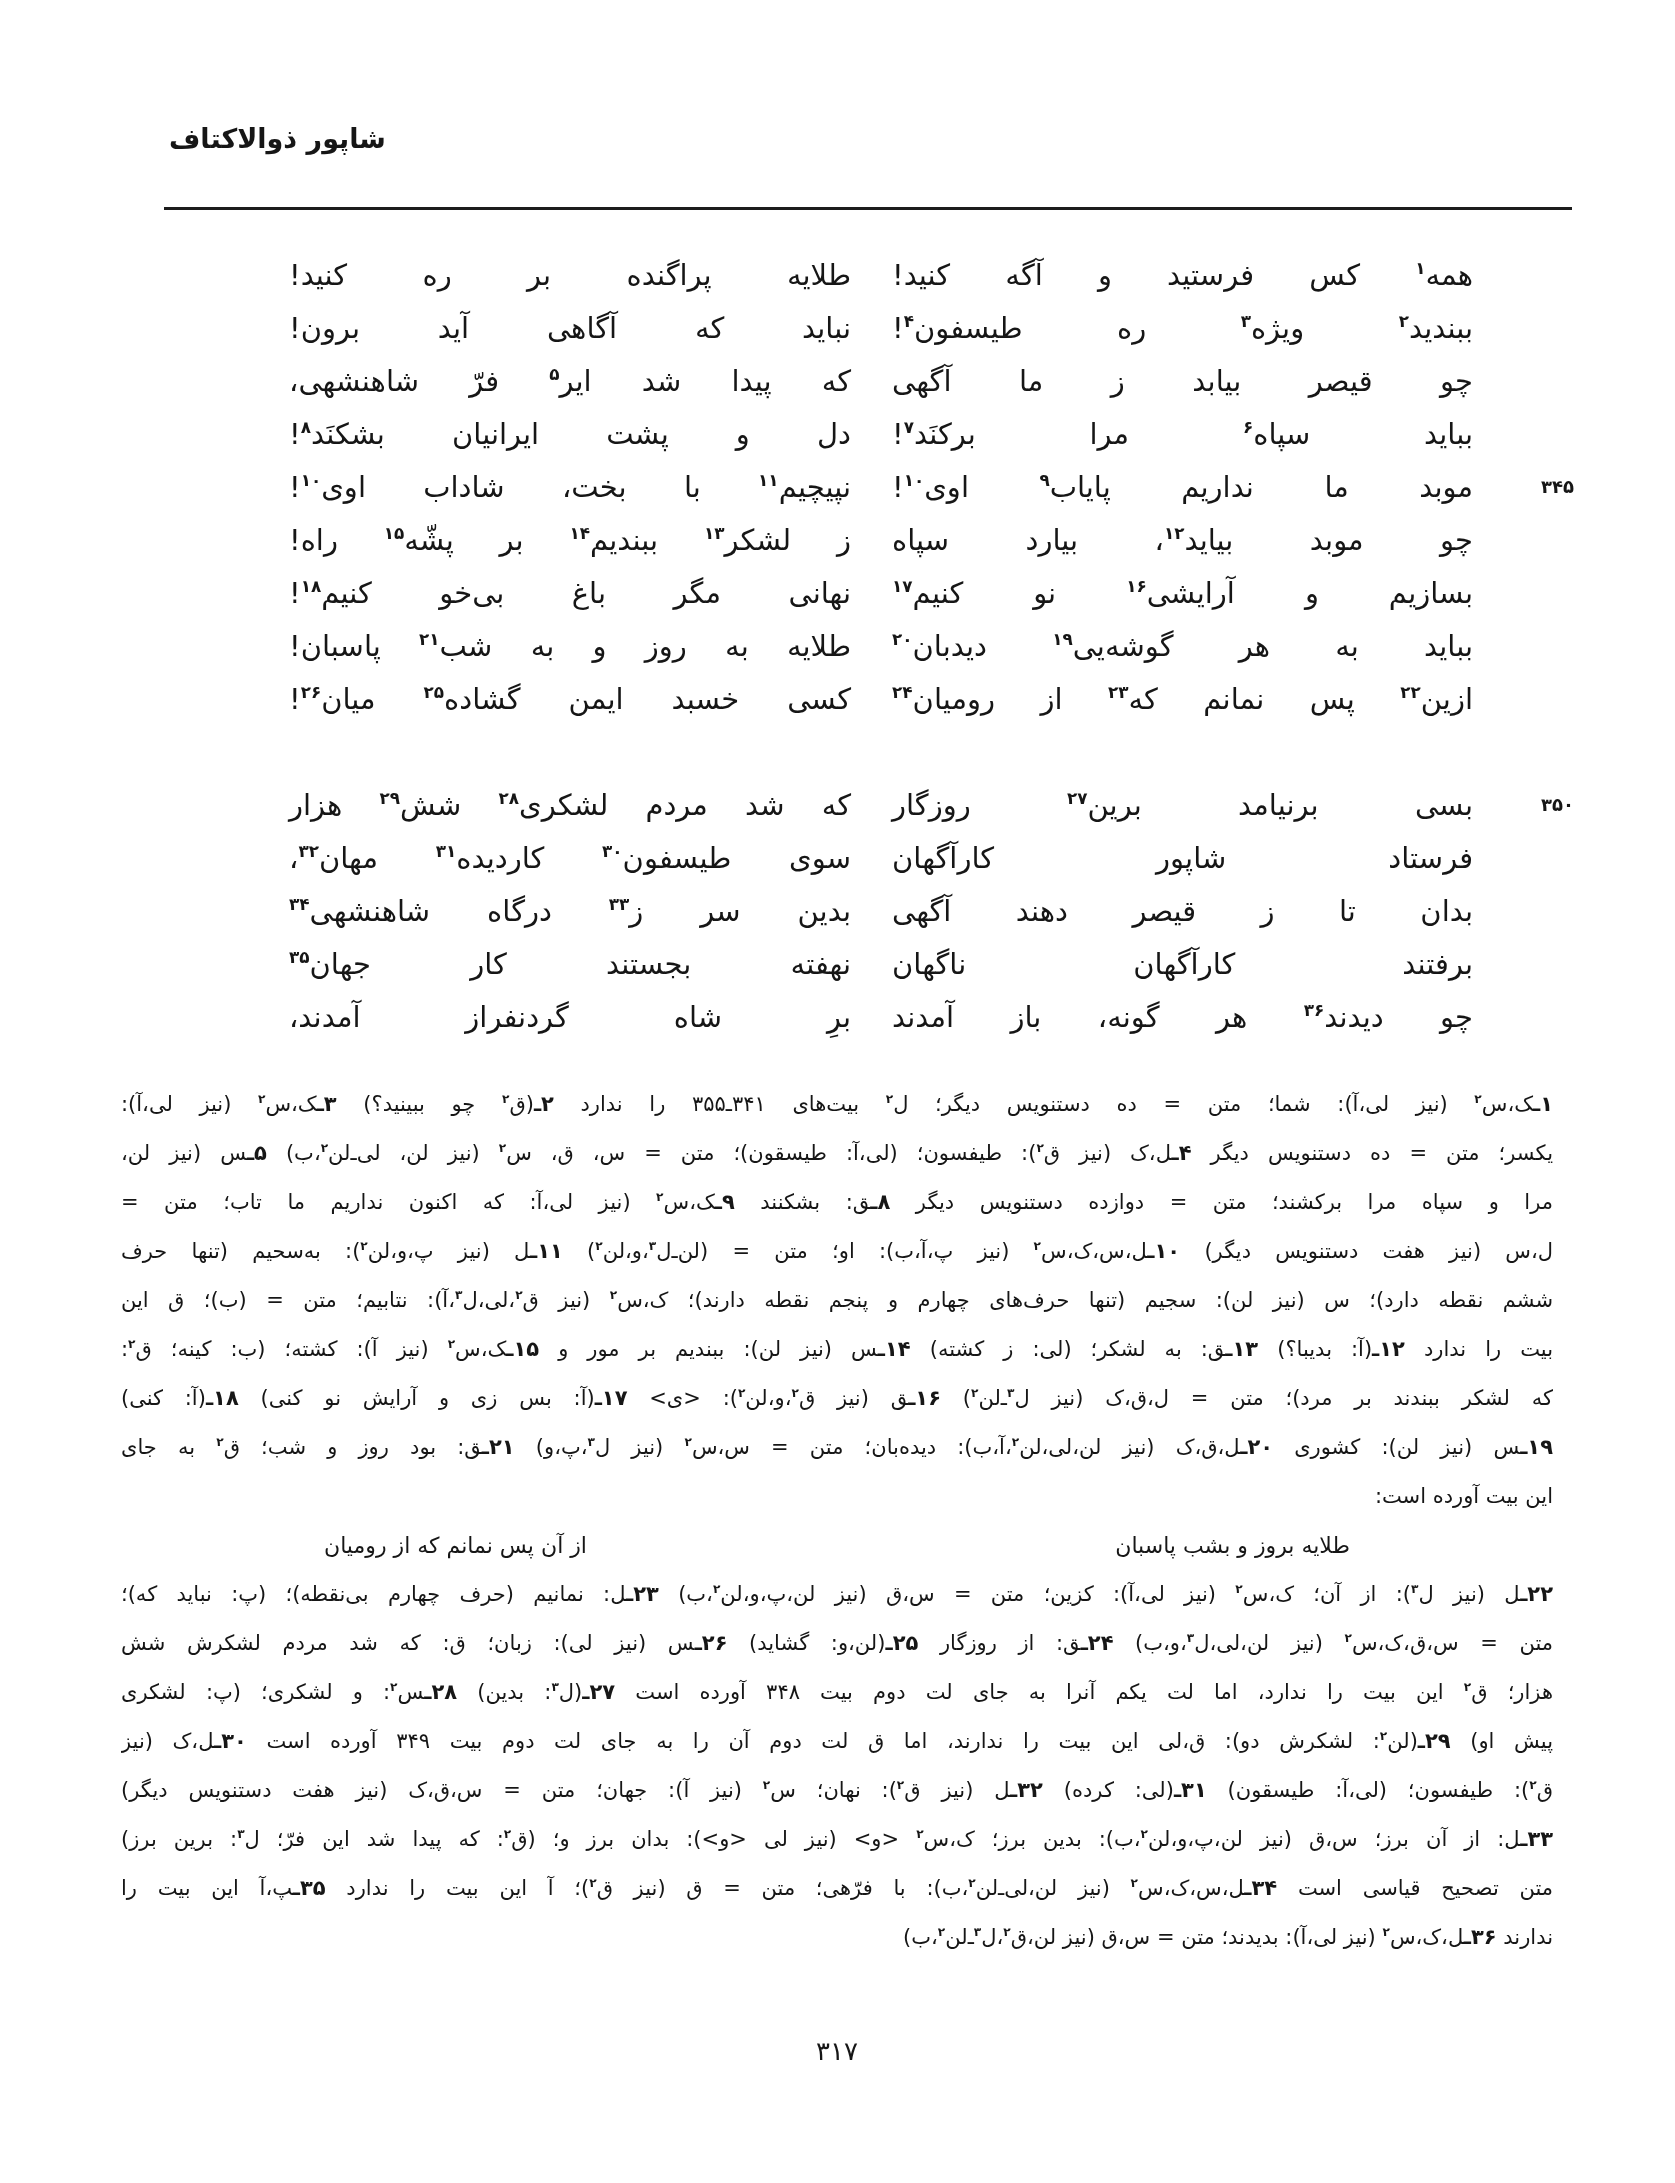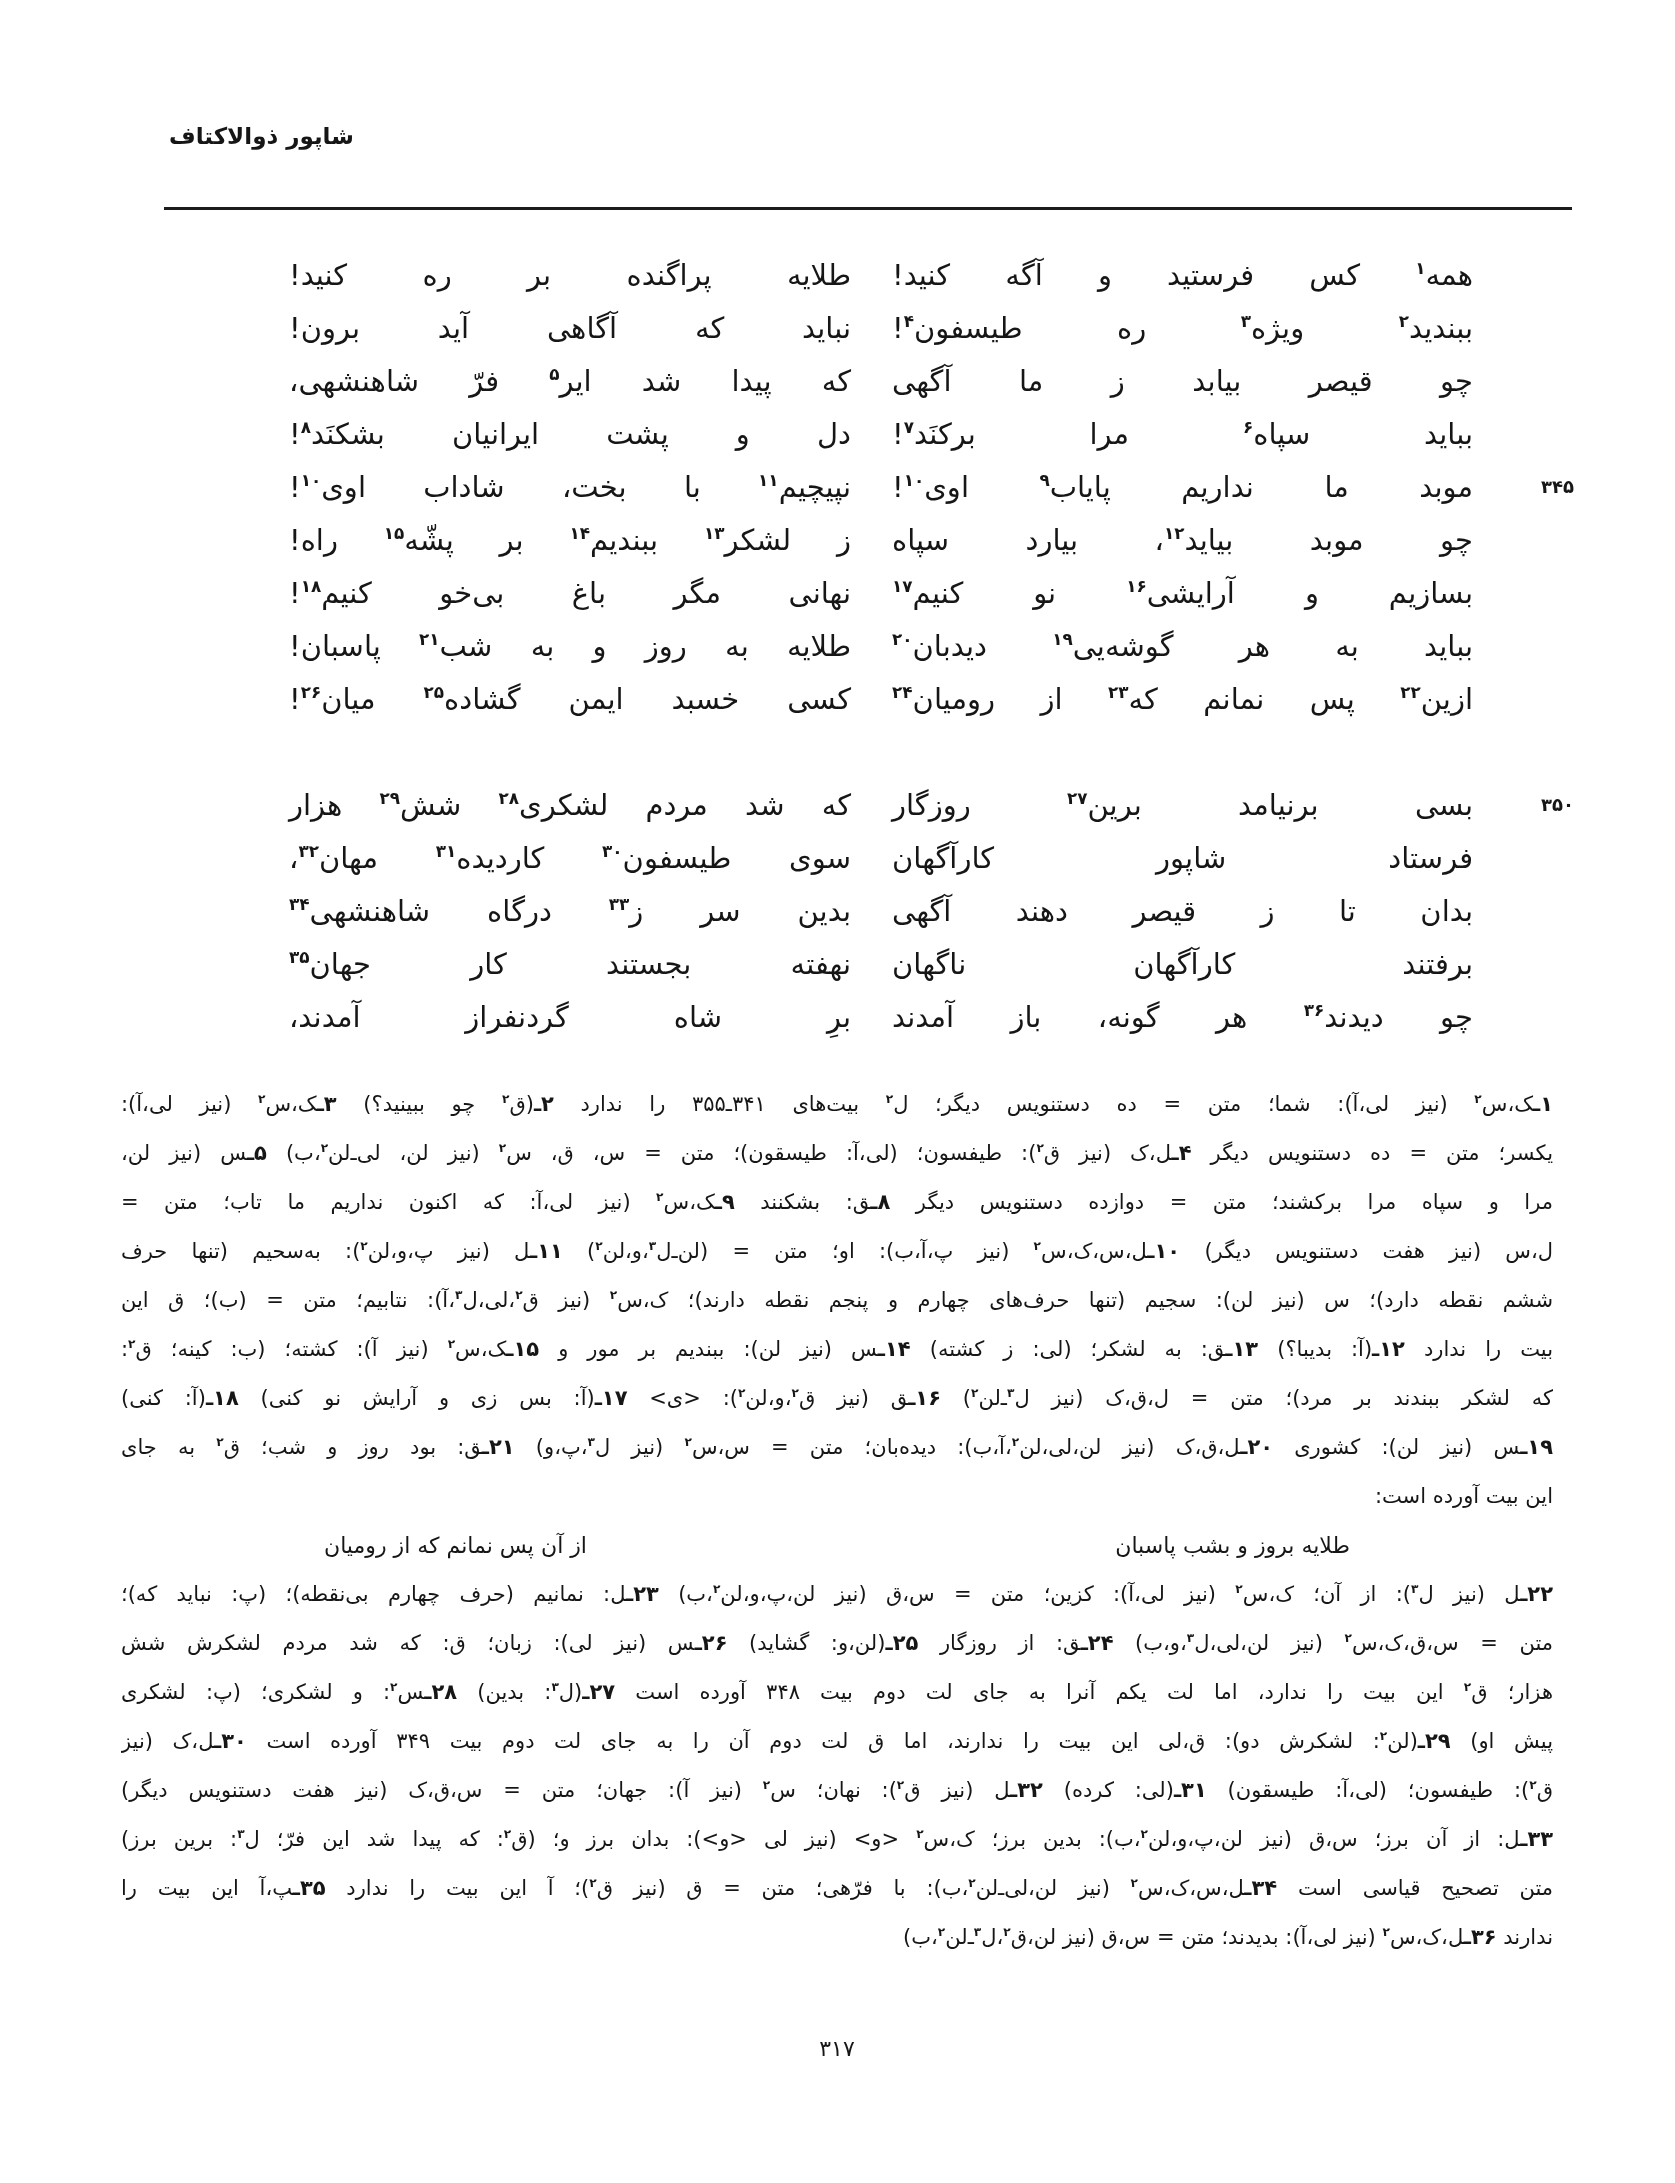--- a/index.html
+++ b/index.html
@@ -7,21 +7,21 @@
     position:relative;
     width:1676px;height:2183px;
     background:#ffffff;
     color:#161616;
     font-family:"DejaVu Sans",sans-serif;
     direction:rtl;
     overflow:hidden;
   }
   .running-head{
     position:absolute;top:123px;left:170px;
-    font-size:23px;font-weight:bold;
+    font-size:27px;font-weight:bold;
     direction:rtl;
   }
   .head-rule{
     position:absolute;top:207px;left:165px;right:103px;height:3.4px;
     background:#1c1c1c;
   }
   .poem{position:absolute;top:248px;right:101px;width:1284px;}
   .verse-row{display:flex;align-items:center;height:53px;}
   .vnum{width:84px;font-size:18px;font-weight:bold;flex:none;}
   .hemi{display:flex;justify-content:space-between;align-items:baseline;font-size:29px;flex:none;}
@@ -36,21 +36,21 @@
     text-align:justify;text-align-last:justify;
     overflow:hidden;
   }
   .app-line.short{text-align-last:right;}
   .app-verse{
     display:flex;justify-content:space-between;align-items:center;
     height:49px;padding:0 203px;font-size:22px;
   }
   .page-number{
     position:absolute;top:2036px;left:0;width:100%;
-    text-align:center;font-size:22px;
+    text-align:center;font-size:26px;
   }
 </style>
 </head>
 <body>
 
 <div class="page">
   <div class="running-head">شاپور ذوالاکتاف</div>
   <div class="head-rule"></div>
   <div class="poem">
       <div class="verse-row">

